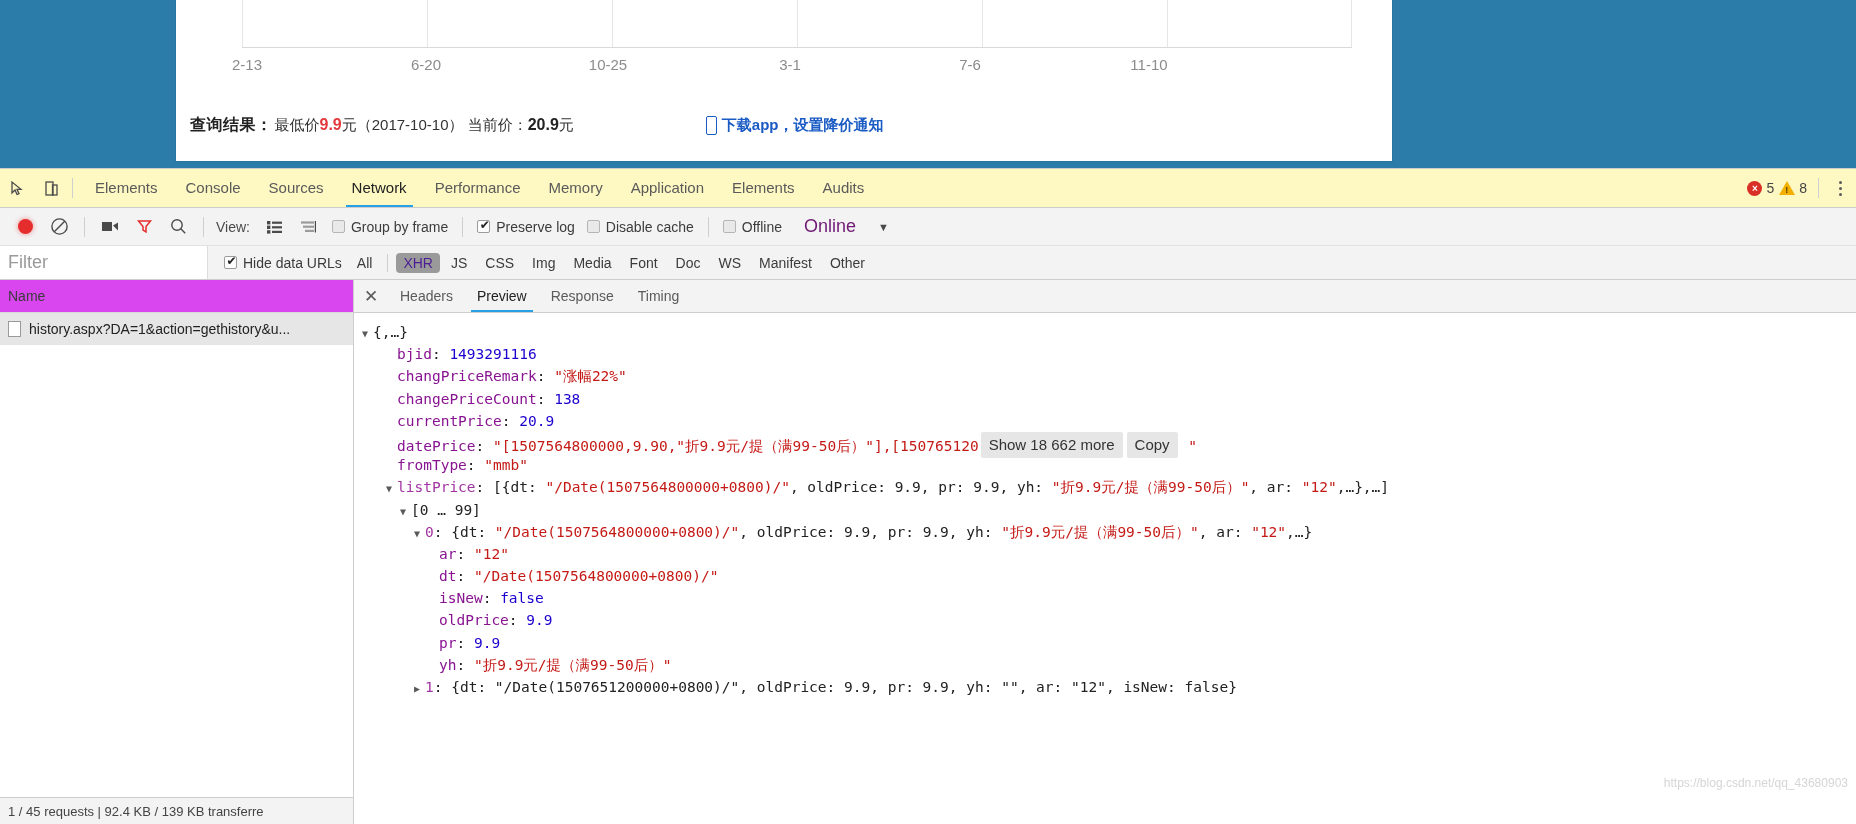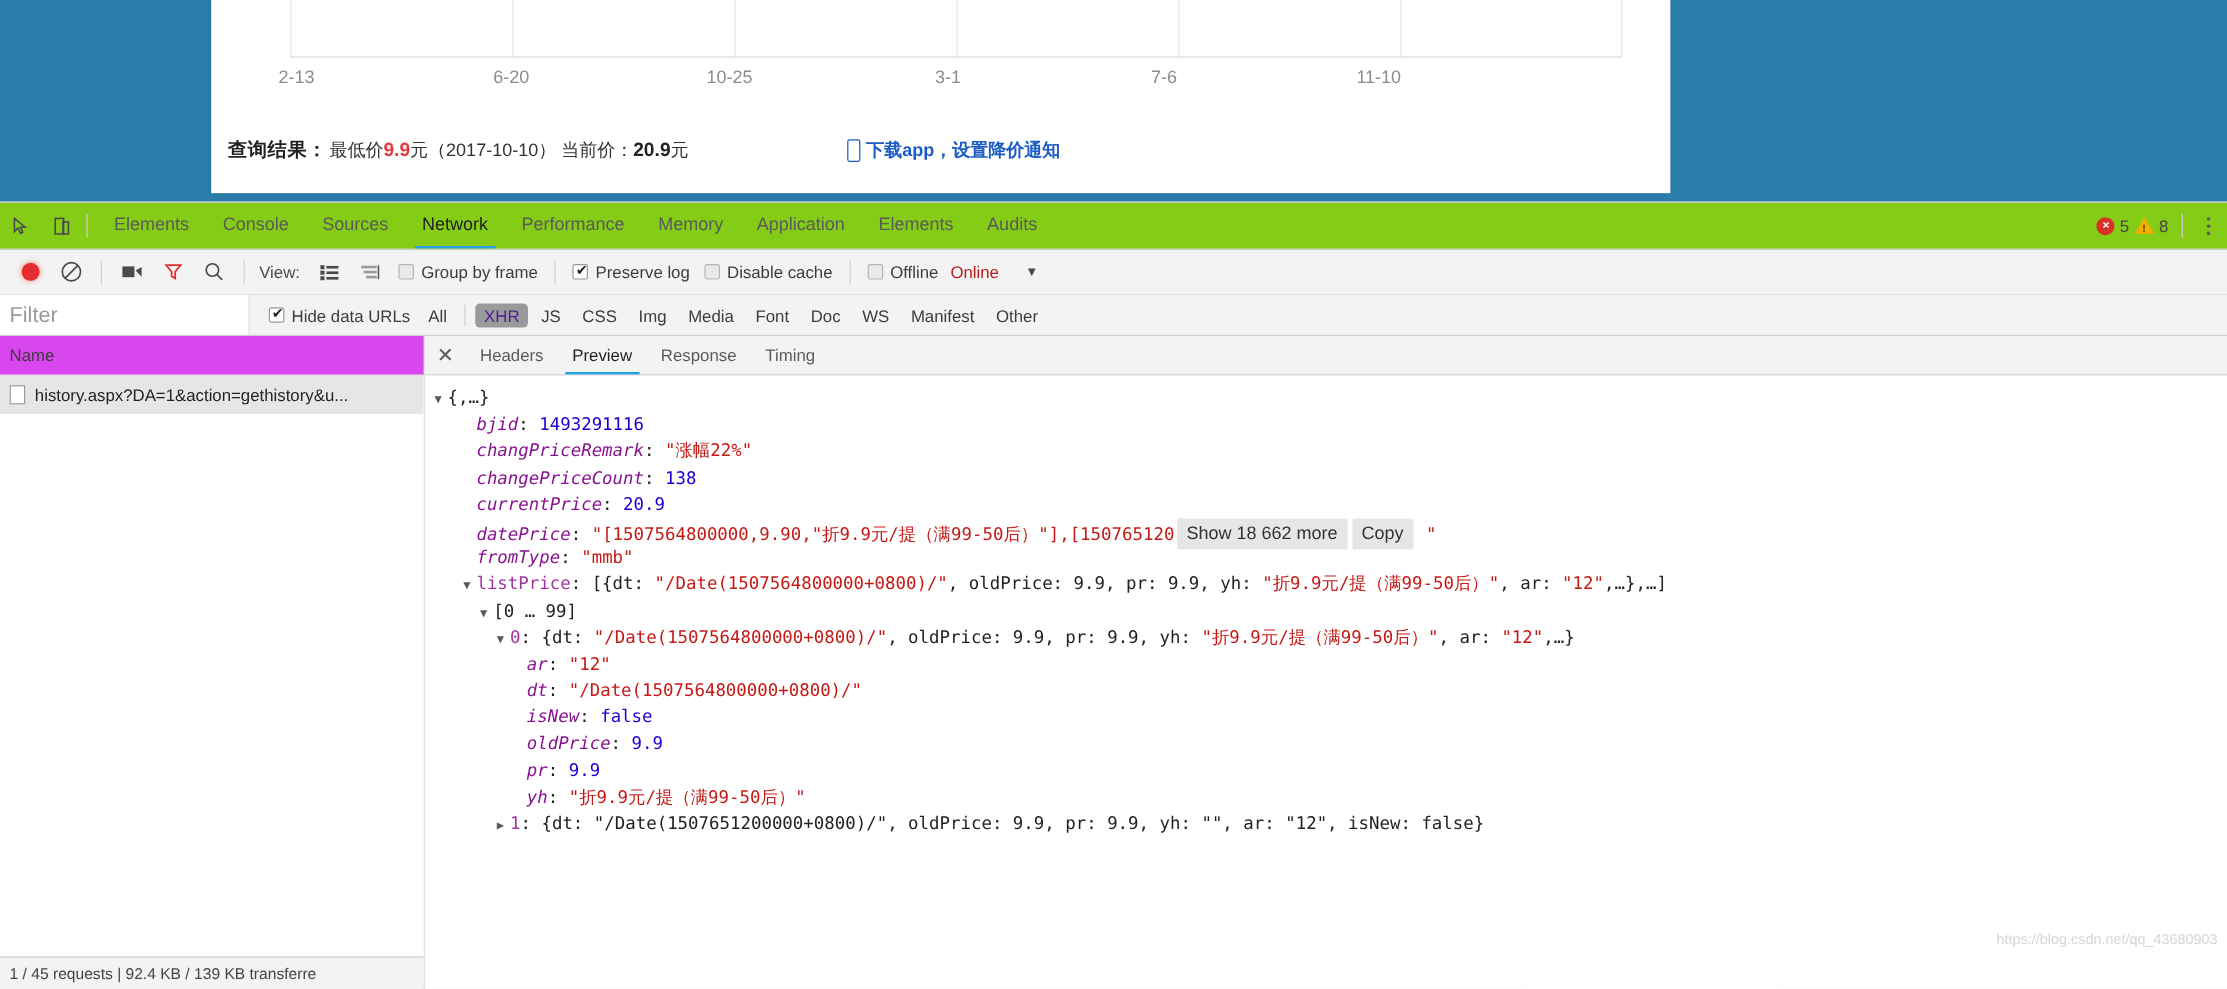--- a/index.html
+++ b/index.html
@@ -62,21 +62,21 @@
   #devtools {
     position:absolute; left:0; top:168px; width:1856px; height:656px;
     background:#f3f3f3;
     border-top:1px solid #cdcdcd;
     font-family:"Liberation Sans", sans-serif;
   }
 
   
   #tabbar {
     height:39px; display:flex; align-items:center;
-    background:#84cc16; border-bottom:1px solid #cdcdcd;
+    background:#fef9c3; border-bottom:1px solid #cdcdcd;
     position:relative;
   }
   .tb-icon {
     width:34px; height:34px; display:flex; align-items:center; justify-content:center;
     cursor:pointer;
   }
   #tb-sep { width:1px; height:20px; background:#cfcfcf; margin:0 8px 0 4px; }
   .maintab {
     padding:0 14px; height:38px; line-height:38px;
     font-size:15px; color:#5a5a5a; cursor:pointer; position:relative;
@@ -121,21 +121,21 @@
   .cb-wrap { display:flex;align-items:center;gap:6px;margin:12px 6px;cursor:pointer;font-size:14px;color:#3c3c3c;white-space:nowrap; }
   .cbox {
     width:13px;height:13px;border:1px solid #9b9b9b;border-radius:2px;background:#fdfdfd;
     display:inline-block;position:relative;flex:none;
   }
   .cbox.checked::after{
     content:"✔"; position:absolute; left:0; top:-3px; width:13px; text-align:center;
     font-size:12px; color:#222;
   }
   .cbox.grey { background:#e9e9e9; border-color:#b5b5b5; }
-  #online-sel { font-size:14px;color:#b91c1c;margin-left:4px;cursor:pointer; }
+  #online-sel { font-size:18px;color:#701a75;margin-left:16px;cursor:pointer; }
   #online-caret { margin-left:22px; font-size:11px; color:#4a4a4a; cursor:pointer; }
 
   
   #filterrow {
     height:34px; display:flex; align-items:center;
     background:#f3f3f3; border-bottom:1px solid #cdcdcd;
   }
   #filter-input {
     width:208px; height:33px; border:none; outline:none;
     background:#ffffff; padding:0 8px; font-size:18px; color:#333;
@@ -200,21 +200,21 @@
     flex:1; background:#fff; overflow:hidden; position:relative;
     font-family:"DejaVu Sans Mono", monospace;
     font-size:14.5px; line-height:22.2px;
     padding:8px 0 0 8px;
     color:#222;
   }
   .ln { white-space:nowrap; position:relative; height:22.2px; }
   .arrow { display:inline-block; width:11px; color:#5a5a5a; font-size:10px; }
   .arrow.open::before{content:"▼";}
   .arrow.closed::before{content:"▶";}
-  .key { color:#881391;font-style:italic; }
+  .key { color:#881391; }
   .key-blue { color:#a335a3; }
   .str { color:#c41a16; }
   .num { color:#1c00cf; }
   .bool { color:#1c00cf; }
   .plain { color:#222; }
   .ind1 { padding-left:24px; }
   .ind2 { padding-left:38px; }
   .ind3 { padding-left:52px; }
   .ind4 { padding-left:66px; }
   .btn-inline {

